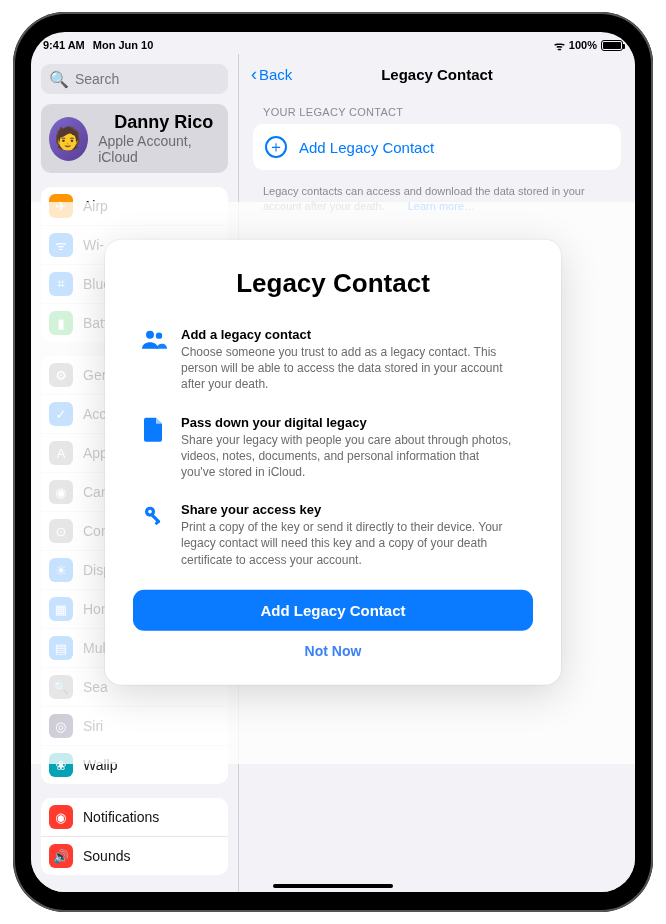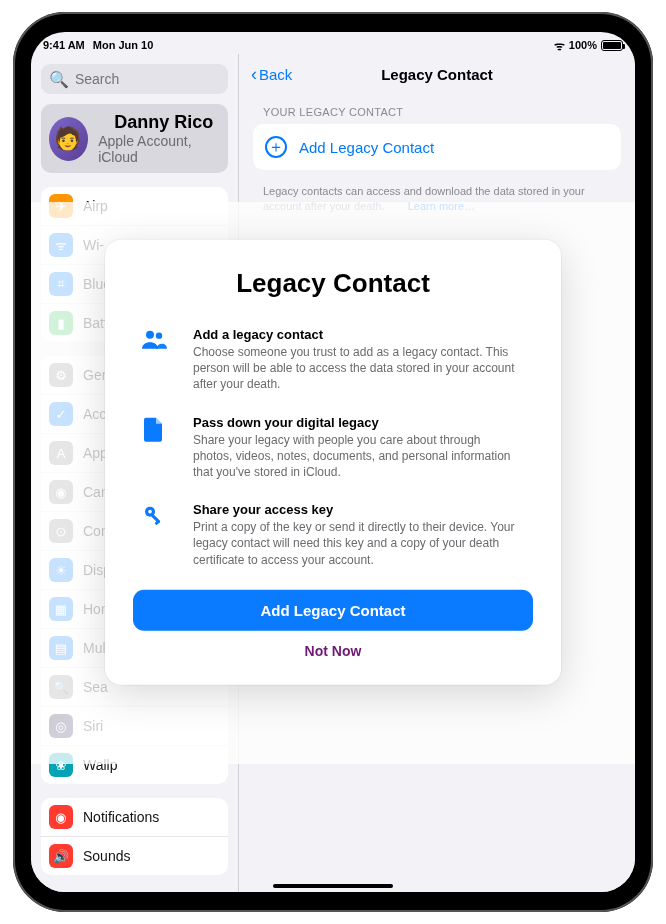--- a/index.html
+++ b/index.html
@@ -234,21 +234,21 @@
     box-shadow: 0 10px 40px rgba(0,0,0,0.15), 0 0 0 1px rgba(0,0,0,0.04);
   }
   .modal h2 {
     font-size: 26px;
     font-weight: 700;
     text-align: center;
     margin-bottom: 28px;
   }
   .feature {
     display: flex;
-    gap: 24px;
+    gap: 12px;
     margin-bottom: 22px;
     padding: 0 18px 0 6px;
   }
   .feature .ficon {
     width: 30px;
     display: flex;
     justify-content: center;
     padding-top: 2px;
     color: #0a7aff;
     flex-shrink: 0;
@@ -273,21 +273,21 @@
     font-size: 15px;
     font-weight: 600;
     padding: 12px 0;
     margin-top: 10px;
     cursor: pointer;
   }
   .secondary-btn {
     display: block;
     width: 100%;
     background: transparent;
-    color: #701a75;
+    color: #3b82f6;
     border: none;
     font-size: 14px;
     font-weight: 600;
     padding: 12px 0 4px 0;
     cursor: pointer;
   }
   .home-indicator {
     position: absolute;
     bottom: 4px;
     left: 50%;

